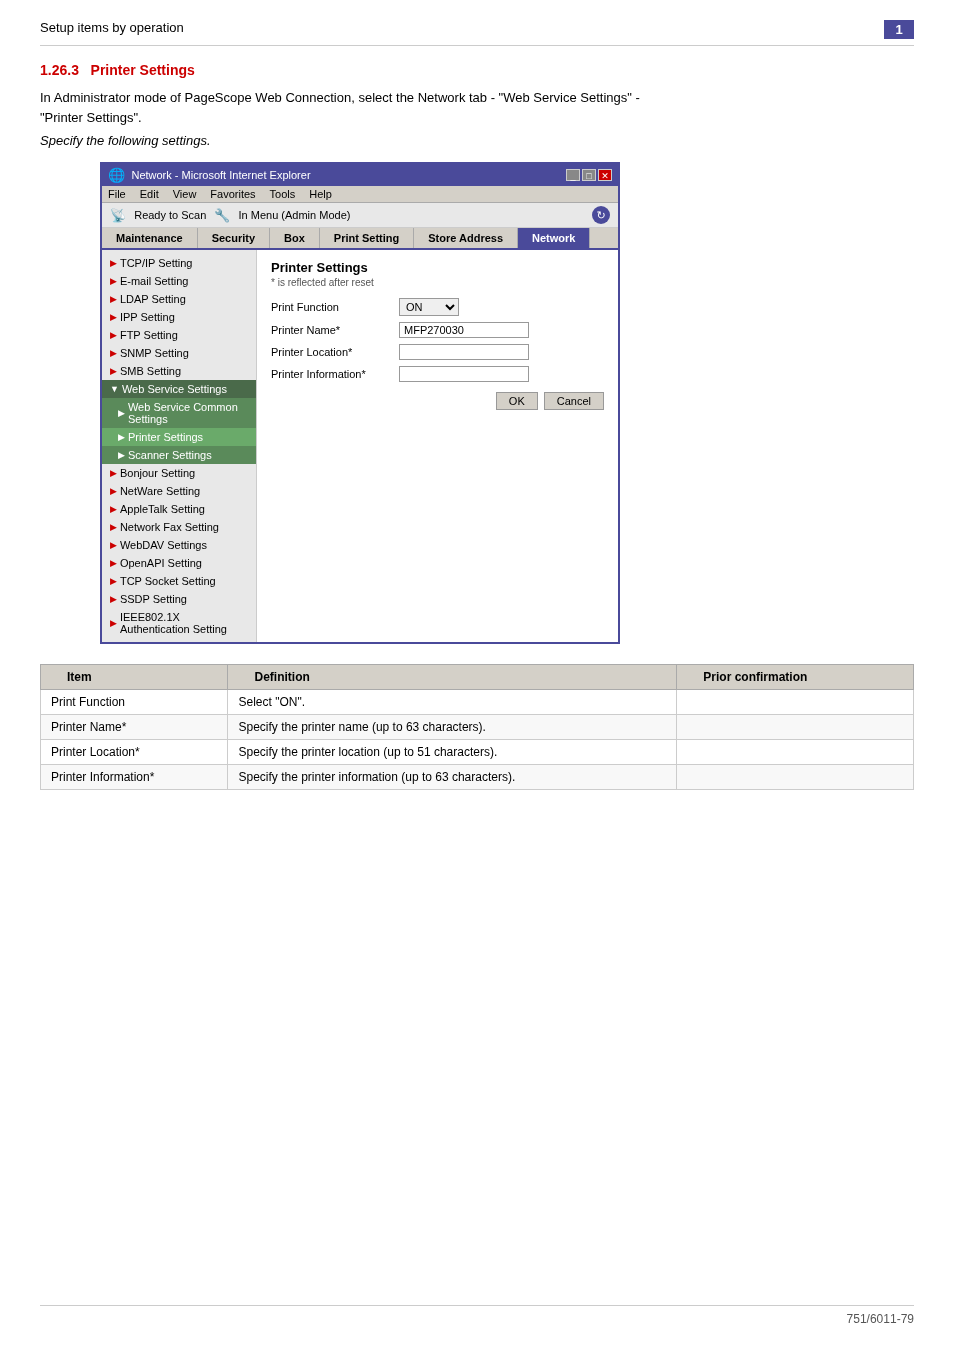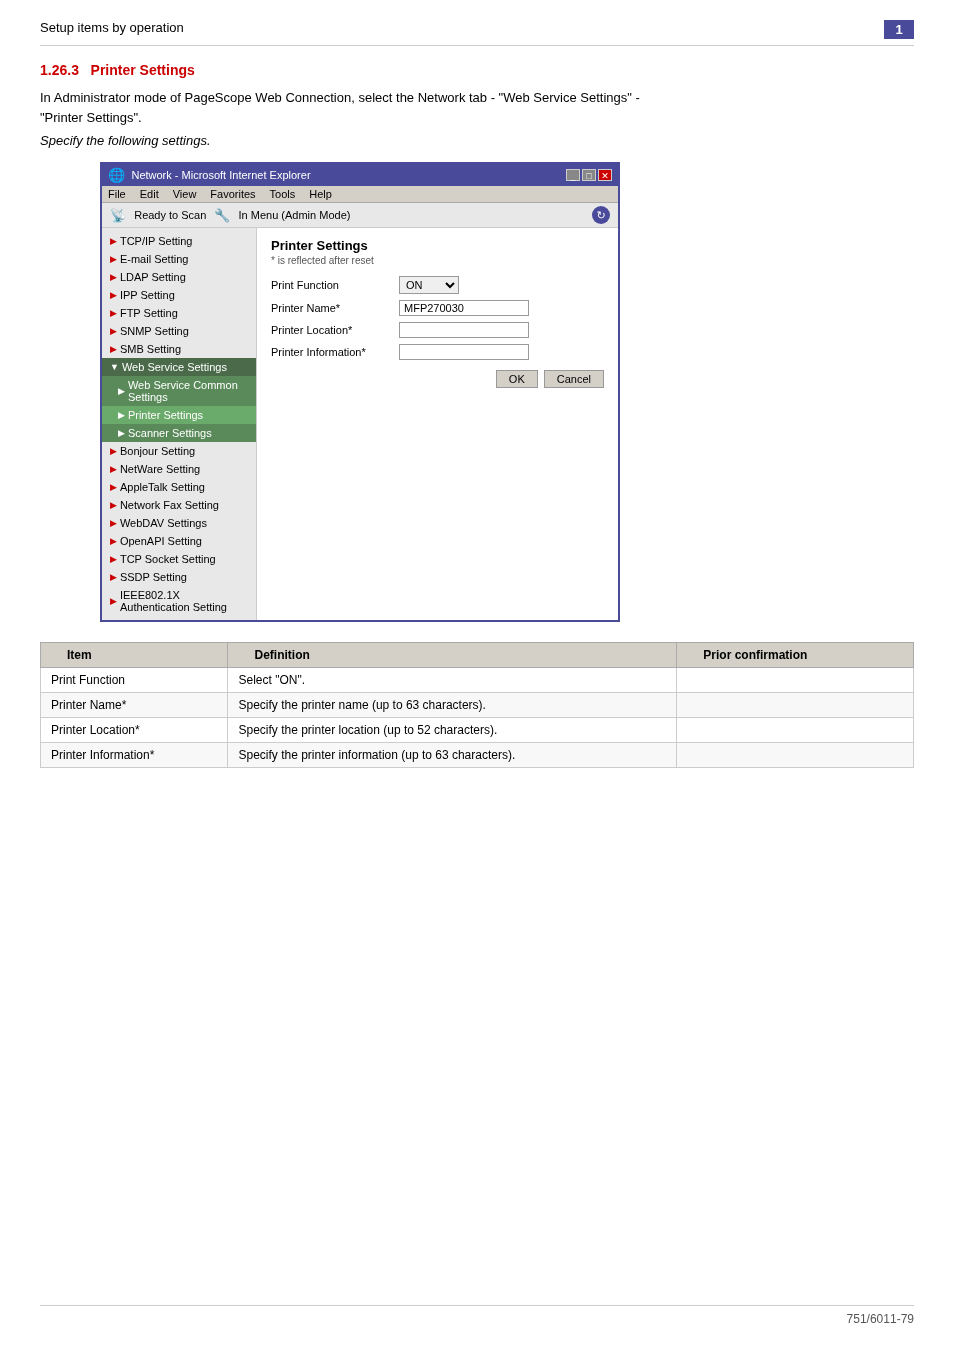--- a/index.html
+++ b/index.html
@@ -328,20 +328,28 @@
 
 
   <div class="browser-status">
     <span class="status-icon">📡</span>
     <span>Ready to Scan</span>
     <span class="status-icon">🔧</span>
     <span>In Menu (Admin Mode)</span>
     <div class="refresh-icon">↻</div>
   </div>
 
+  <div class="nav-tabs">
+    <div class="nav-tab">Maintenance</div>
+    <div class="nav-tab">Security</div>
+    <div class="nav-tab">Box</div>
+    <div class="nav-tab">Print Setting</div>
+    <div class="nav-tab">Store Address</div>
+    <div class="nav-tab active">Network</div>
+  </div>
 
   <div class="browser-content">
 
     <div class="sidebar">
       <div class="sidebar-item">
         <span class="arrow">▶</span>
         <span>TCP/IP Setting</span>
       </div>
       <div class="sidebar-item">
         <span class="arrow">▶</span>
@@ -468,21 +476,21 @@
       <td>Select "ON".</td>
       <td></td>
     </tr>
     <tr>
       <td>Printer Name*</td>
       <td>Specify the printer name (up to 63 characters).</td>
       <td></td>
     </tr>
     <tr>
       <td>Printer Location*</td>
-      <td>Specify the printer location (up to 52 characters).</td>
+      <td>Specify the printer location (up to 51 characters).</td>
       <td></td>
     </tr>
     <tr>
       <td>Printer Information*</td>
       <td>Specify the printer information (up to 63 characters).</td>
       <td></td>
     </tr>
   </tbody>
 </table>
 

